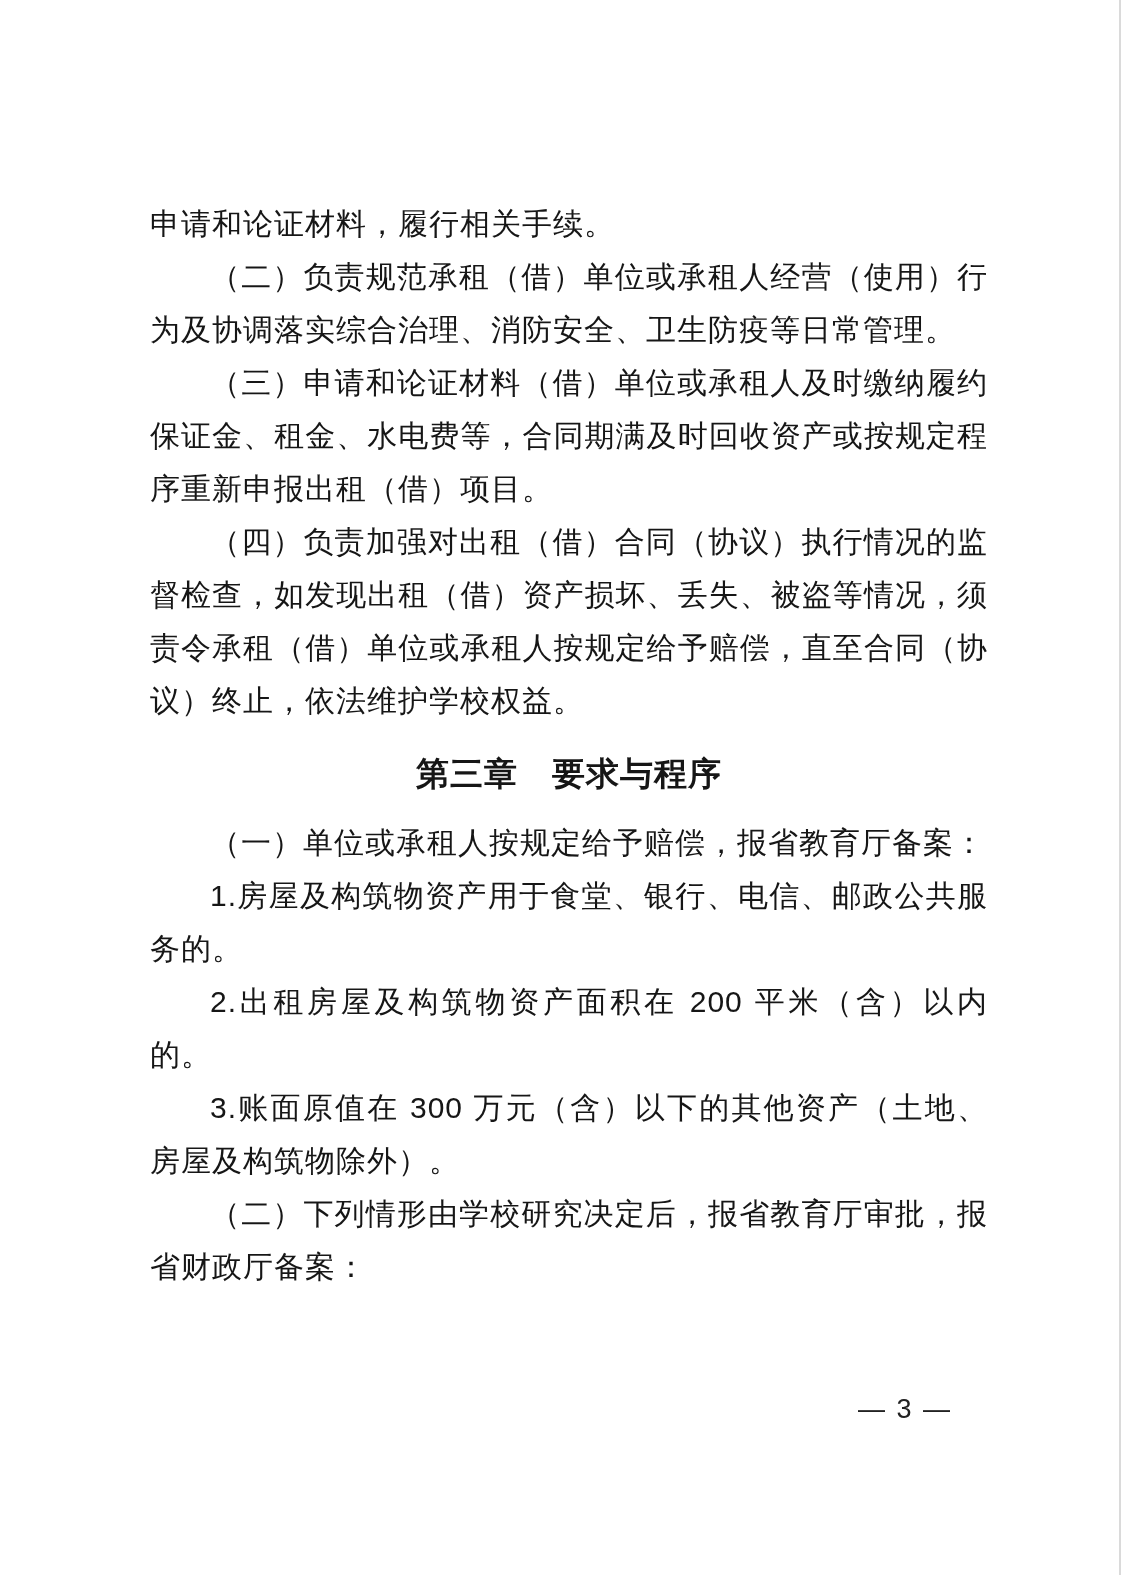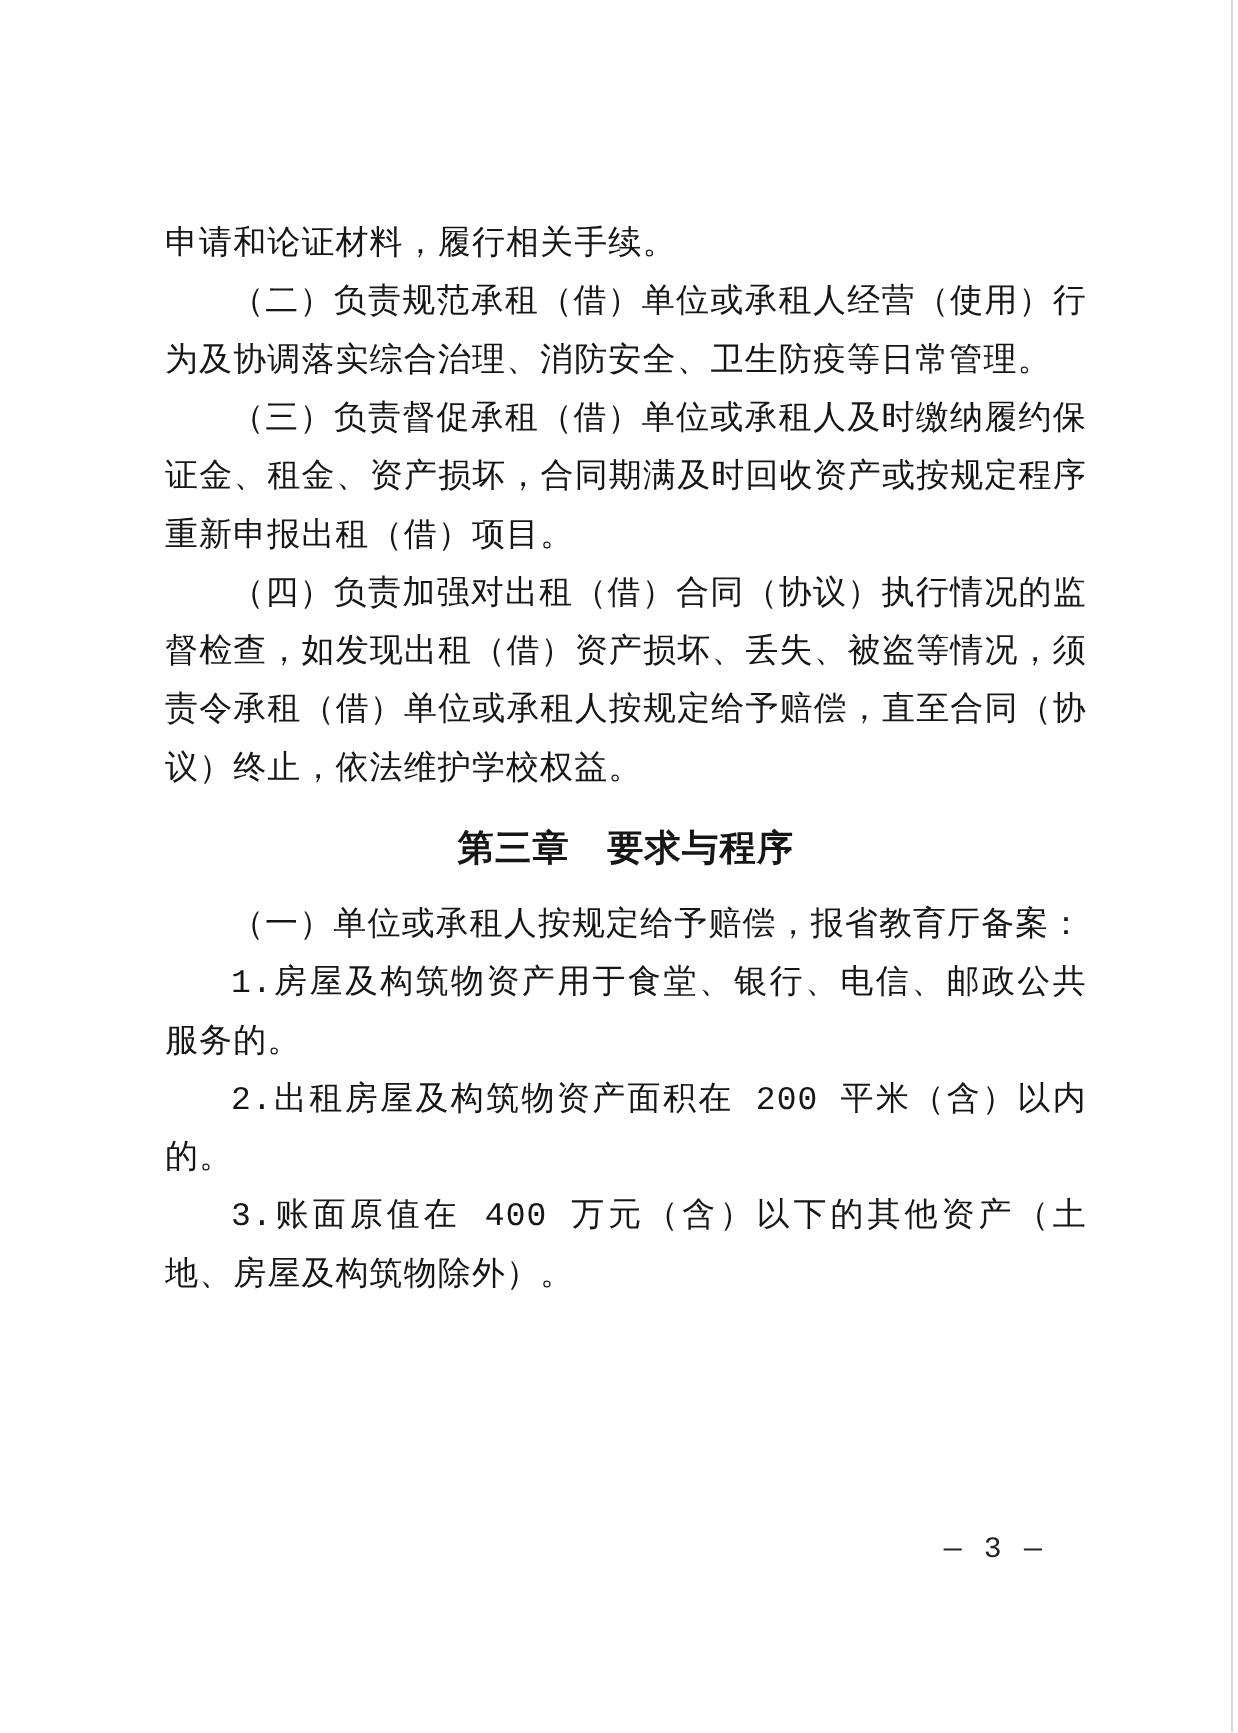--- a/index.html
+++ b/index.html
@@ -6,21 +6,21 @@
     margin: 0;
     padding: 0;
     background: #ffffff;
   }
   .page {
     position: relative;
     width: 1125px;
     height: 1575px;
     background: #ffffff;
     overflow: hidden;
-    font-family: Liberation Mono, monospace;
+    font-family: Liberation Sans, sans-serif;
     color: #161616;
   }
   .content {
     position: absolute;
     left: 150px;
     top: 197px;
     width: 838px;
   }
   .para {
     margin: 0;
@@ -67,34 +67,35 @@
 </head>
 <body>
 
 <div class="page">
   <div class="content">
 
     <p class="para">申请和论证材料，履行相关手续。</p>
 
     <p class="para indent">（二）负责规范承租（借）单位或承租人经营（使用）行为及协调落实综合治理、消防安全、卫生防疫等日常管理。</p>
 
-    <p class="para indent">（三）负责督促承租（借）单位或承租人及时缴纳履约保证金、租金、资产损坏，合同期满及时回收资产或按规定程序重新申报出租（借）项目。</p>
+    <p class="para indent">（三）申请和论证材料（借）单位或承租人及时缴纳履约保证金、租金、水电费等，合同期满及时回收资产或按规定程序重新申报出租（借）项目。</p>
 
     <p class="para indent">（四）负责加强对出租（借）合同（协议）执行情况的监督检查，如发现出租（借）资产损坏、丢失、被盗等情况，须责令承租（借）单位或承租人按规定给予赔偿，直至合同（协议）终止，依法维护学校权益。</p>
 
     <h2 class="chapter-heading">第三章　要求与程序</h2>
 
 
     <p class="para indent">（一）单位或承租人按规定给予赔偿，报省教育厅备案：</p>
 
     <p class="para indent">1.房屋及构筑物资产用于食堂、银行、电信、邮政公共服务的。</p>
 
     <p class="para indent">2.出租房屋及构筑物资产面积在 200 平米（含）以内的。</p>
 
-    <p class="para indent">3.账面原值在 400 万元（含）以下的其他资产（土地、房屋及构筑物除外）。</p>
+    <p class="para indent">3.账面原值在 300 万元（含）以下的其他资产（土地、房屋及构筑物除外）。</p>
 
+    <p class="para indent">（二）下列情形由学校研究决定后，报省教育厅审批，报省财政厅备案：</p>
 
   </div>
 
   <div class="page-number">— 3 —</div>
 
   <div class="scan-edge-line"></div>
 </div>
 
 </body></html>

